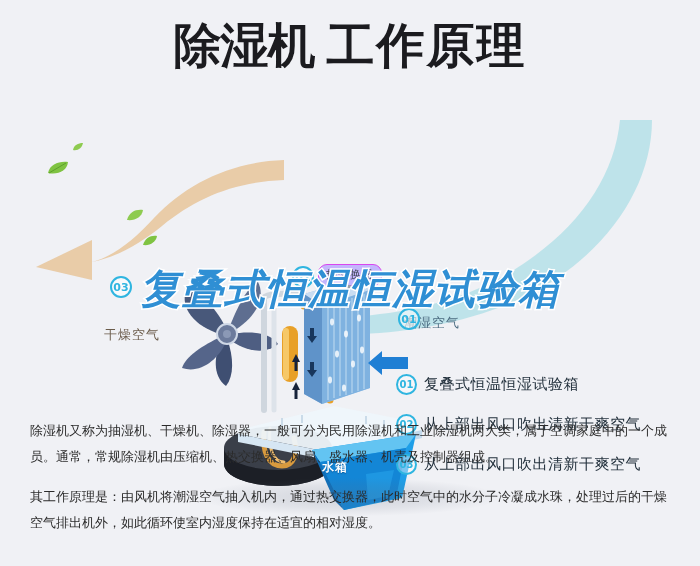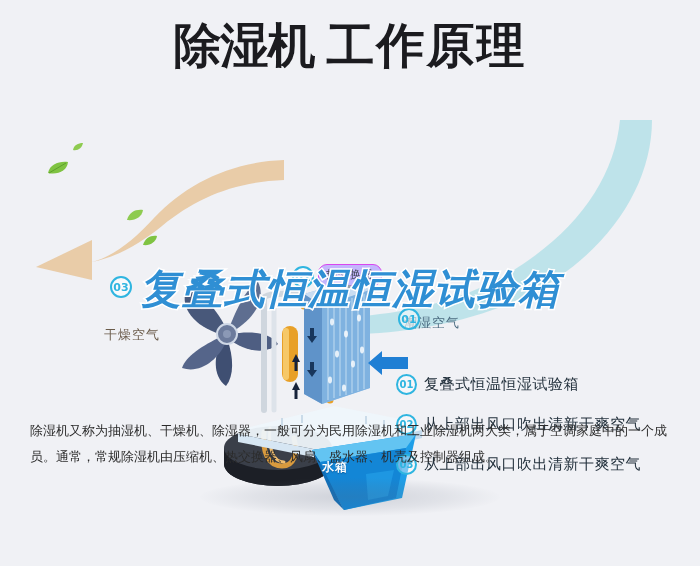--- a/index.html
+++ b/index.html
@@ -361,15 +361,16 @@
     </div>
 
   </div>
 
   <div class="watermark">
     <span>复叠式恒温恒湿试验箱</span>
   </div>
 
   <div class="copy">
     <p>除湿机又称为抽湿机、干燥机、除湿器，一般可分为民用除湿机和工业除湿机两大类，属于空调家庭中的一个成员。通常，常规除湿机由压缩机、热交换器、风扇、盛水器、机壳及控制器组成。</p>
+    <p>其工作原理是：由风机将潮湿空气抽入机内，通过热交换器，此时空气中的水分子冷凝成水珠，处理过后的干燥空气排出机外，如此循环使室内湿度保持在适宜的相对湿度。</p>
   </div>
 
 </div>
 
 </body></html>

